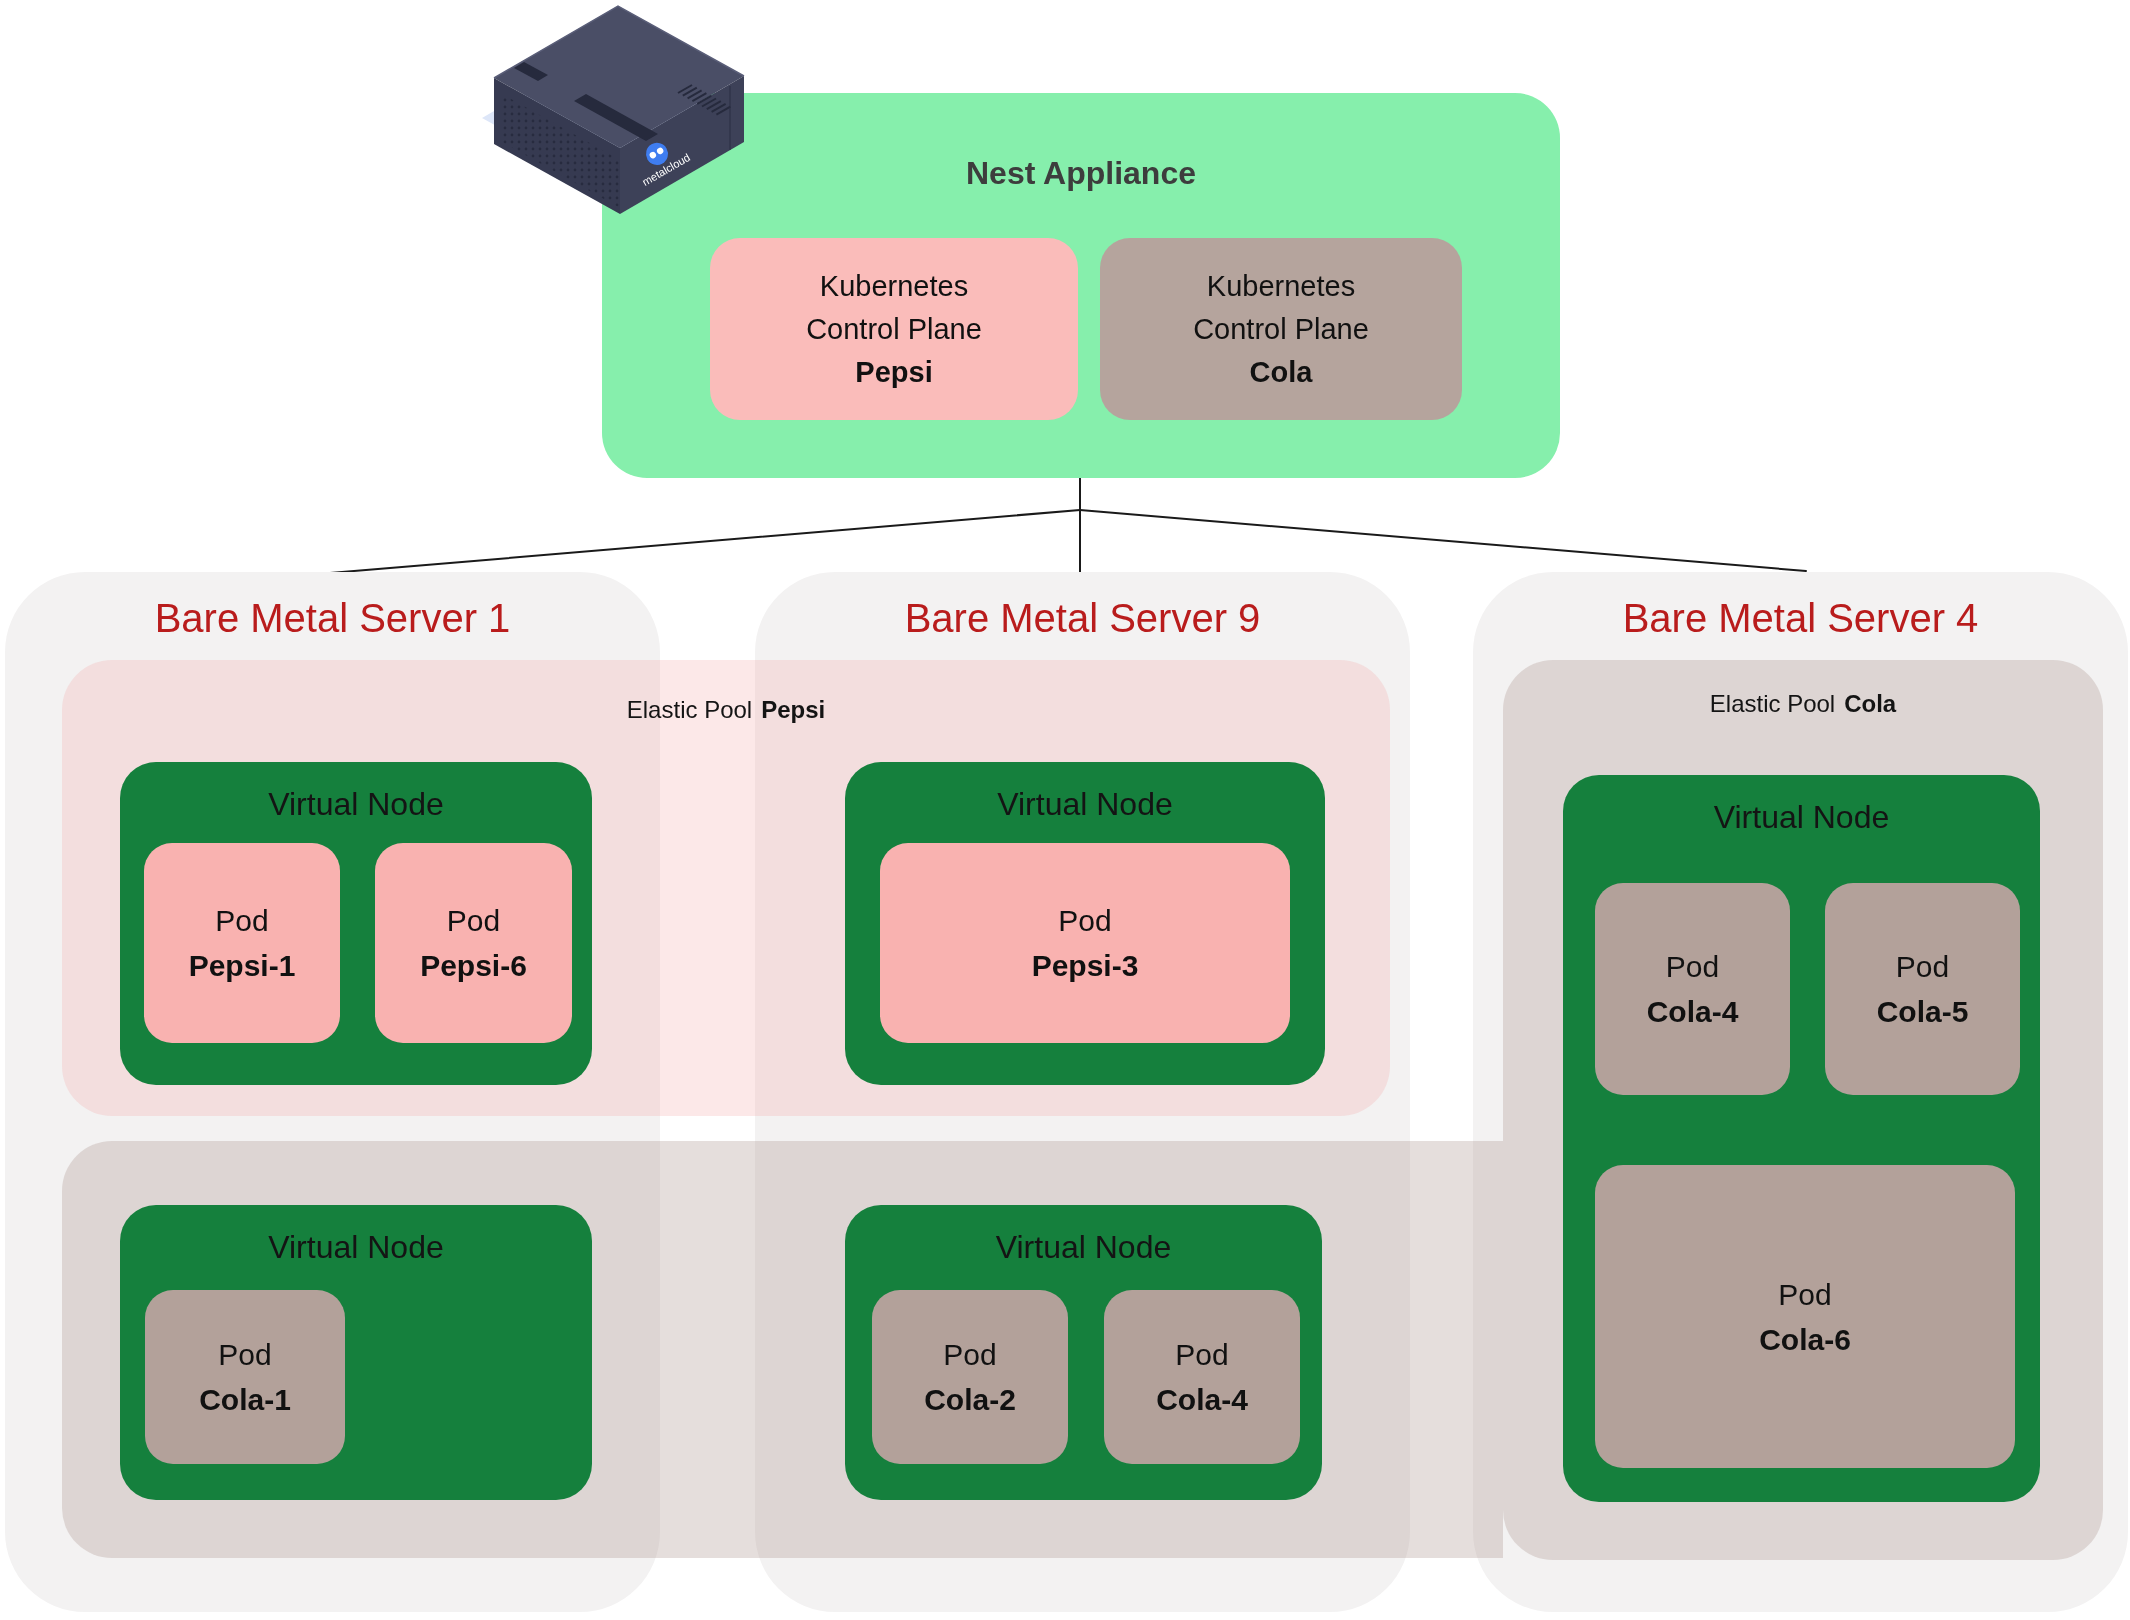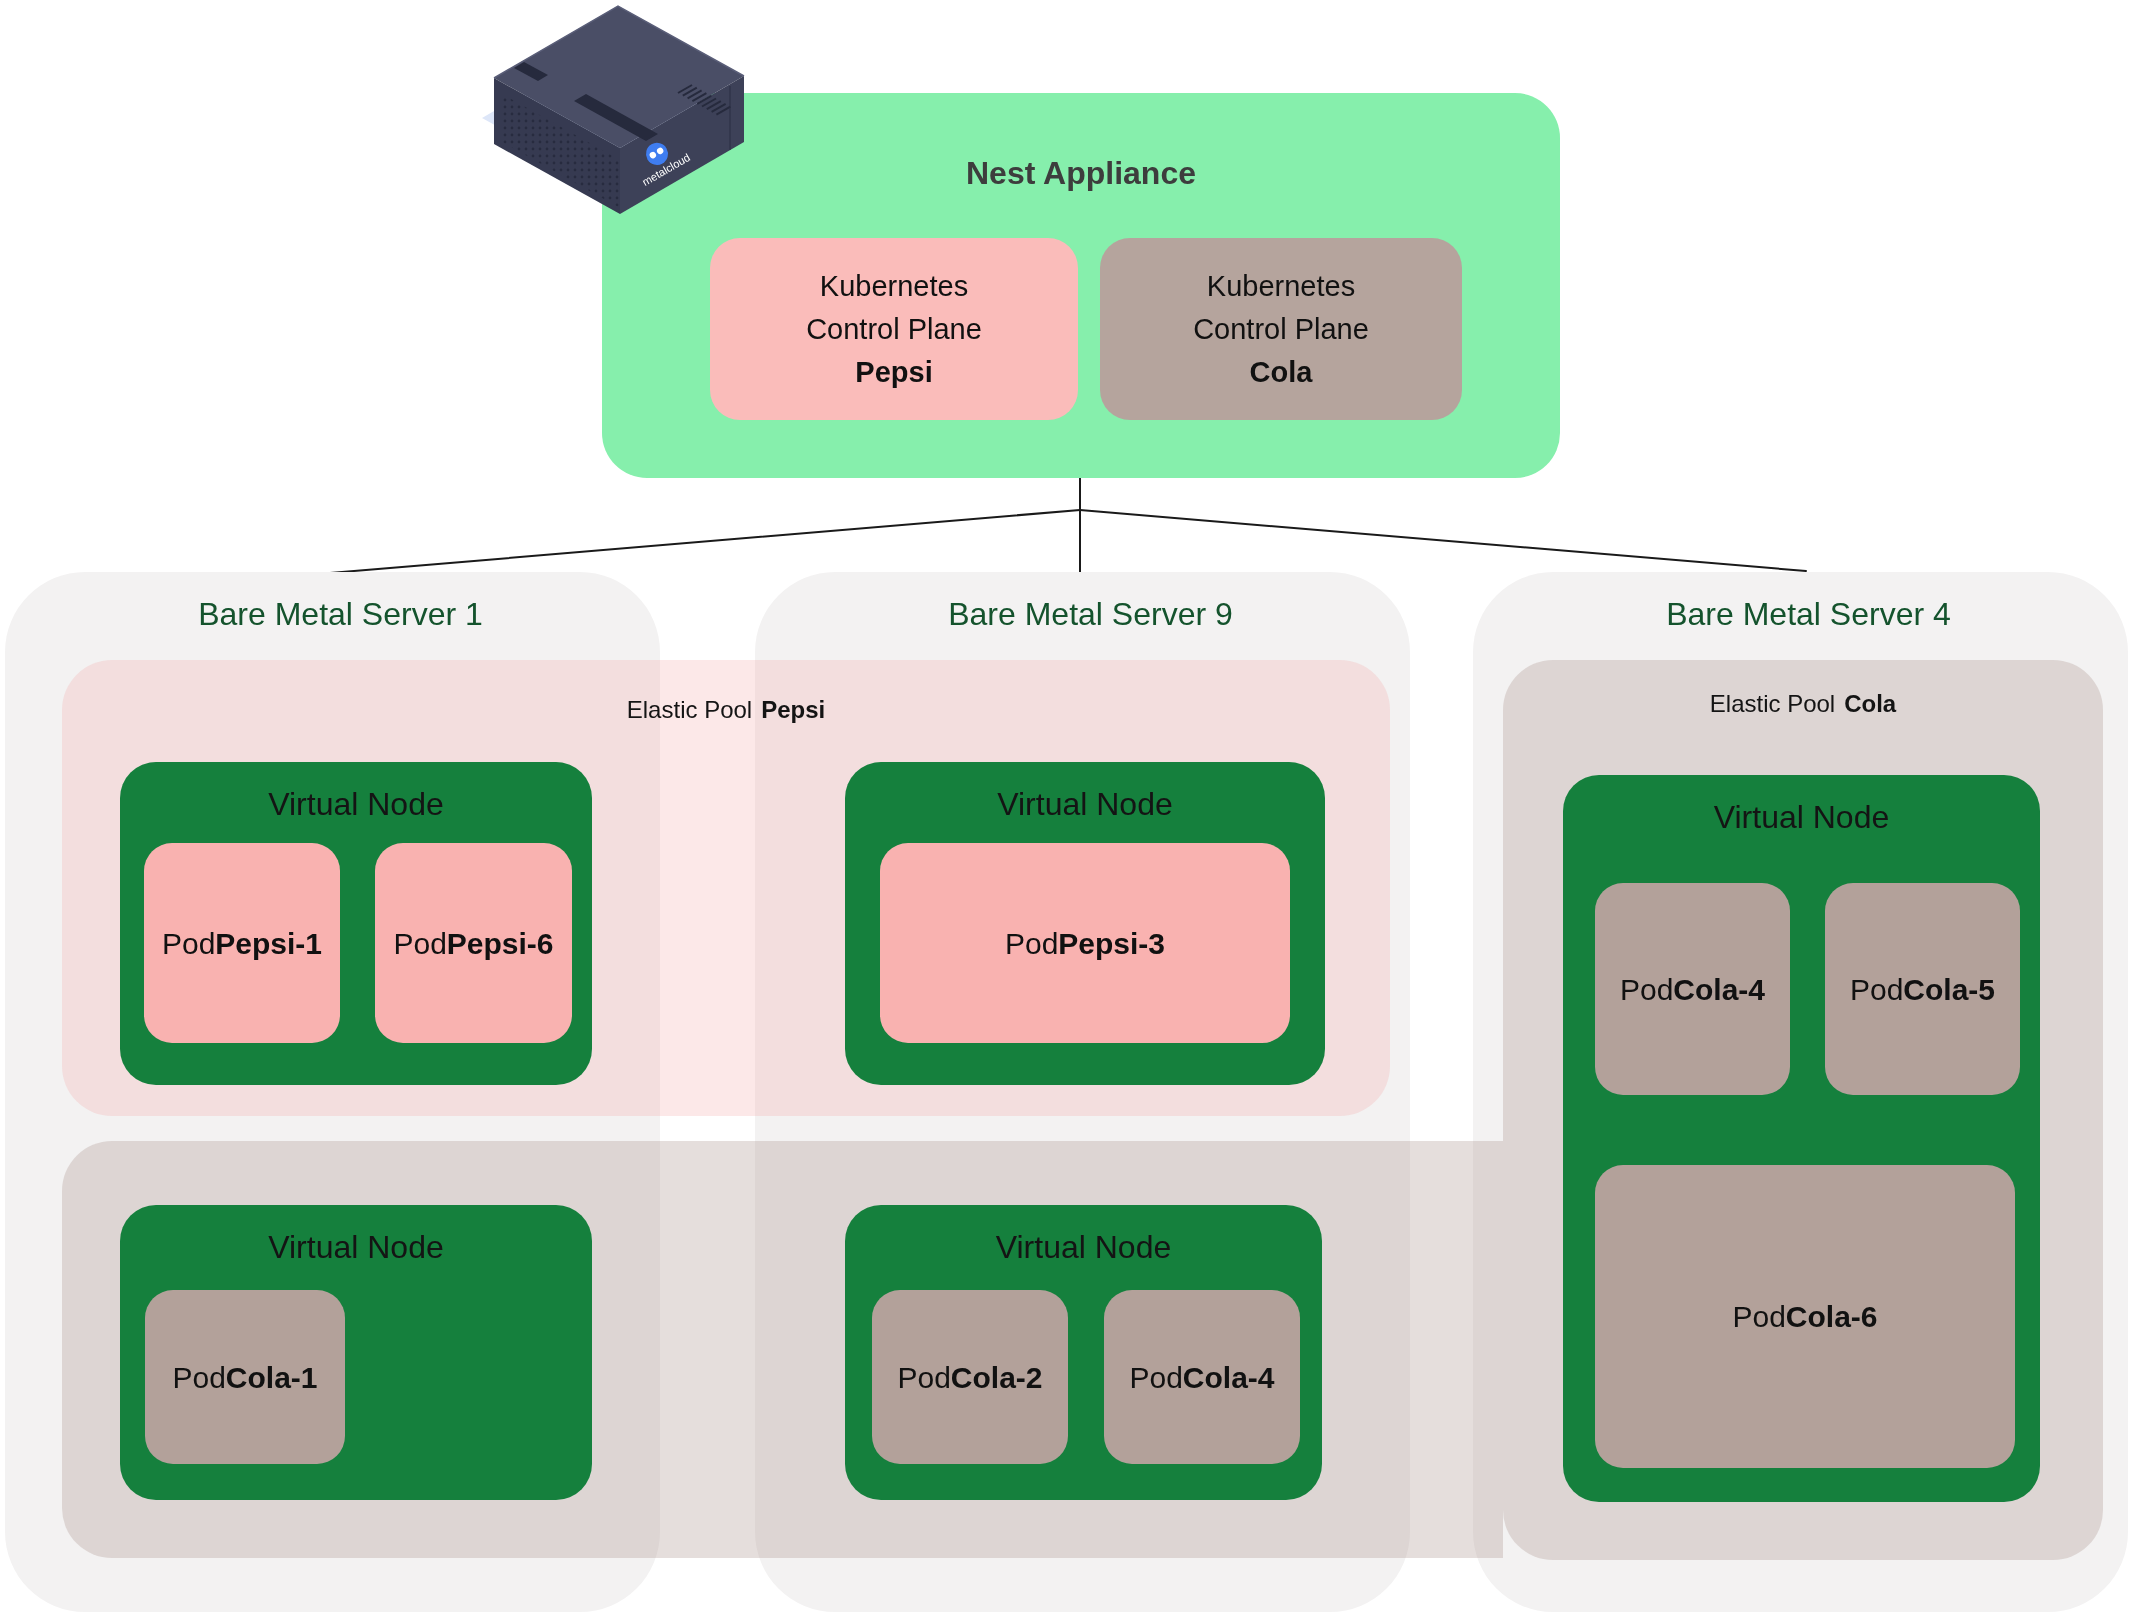--- a/index.html
+++ b/index.html
@@ -17,22 +17,22 @@
   .cp{position:absolute;top:145px;height:182px;border-radius:30px;
     display:flex;flex-direction:column;align-items:center;justify-content:center;
     font-size:29px;line-height:43px;color:#111111;text-align:center;}
   .cp-pepsi{left:108px;width:368px;background:#fabcba;}
   .cp-cola{left:498px;width:362px;background:#b5a49d;}
   .cp b{font-weight:bold;}
 
   
   .server{width:655px;height:1040px;top:572px;background:#f3f2f2;border-radius:80px;}
   .server-1{left:5px;} .server-2{left:755px;} .server-3{left:1473px;}
-  .server-label{position:absolute;left:8px;top:24px;width:100%;text-align:center;
-    font-size:32px;color:#14532d;}
+  .server-label{position:absolute;left:0;top:24px;width:100%;text-align:center;
+    font-size:40px;color:#b91c1c;}
 
   
   .pool{border-radius:50px;}
   .pool-pepsi{left:62px;top:660px;width:1328px;height:456px;background:rgba(242,168,168,0.26);}
   .pool-cola-band{left:62px;top:1141px;width:1441px;height:417px;background:rgba(180,159,152,0.34);
     border-radius:50px 0 0 50px;}
   .pool-cola-s3{left:1503px;top:660px;width:600px;height:900px;background:rgba(180,159,152,0.34);}
   .pool-label{position:absolute;left:0;width:100%;display:flex;justify-content:center;gap:9px;
     font-size:24px;color:#141414;}
   .pool-pepsi .pool-label{top:36px;}
@@ -43,21 +43,21 @@
   .vnode{background:#15803d;border-radius:36px;}
   .vn-1{left:120px;top:762px;width:472px;height:323px;}
   .vn-2{left:845px;top:762px;width:480px;height:323px;}
   .vn-1b{left:120px;top:1205px;width:472px;height:295px;}
   .vn-2b{left:845px;top:1205px;width:477px;height:295px;}
   .vn-3{left:1563px;top:775px;width:477px;height:727px;}
   .vn-label{position:absolute;left:0;top:24px;width:100%;text-align:center;
     font-size:32px;color:#141414;}
 
   
-  .pod{position:absolute;border-radius:28px;display:flex;
+  .pod{position:absolute;border-radius:28px;display:flex;flex-direction:column;
     align-items:center;justify-content:center;font-size:30px;line-height:45px;
     color:#111111;text-align:center;}
   .pod b{font-weight:bold;}
   .pod-pink{background:#f9b2b0;}
   .pod-taupe{background:#b3a19a;}
   .pod-pepsi1{left:24px;top:81px;width:196px;height:200px;}
   .pod-pepsi2{left:255px;top:81px;width:197px;height:200px;}
   .pod-pepsi3{left:35px;top:81px;width:410px;height:200px;}
   .pod-cola1{left:25px;top:85px;width:200px;height:174px;}
   .pod-cola2{left:27px;top:85px;width:196px;height:174px;}

